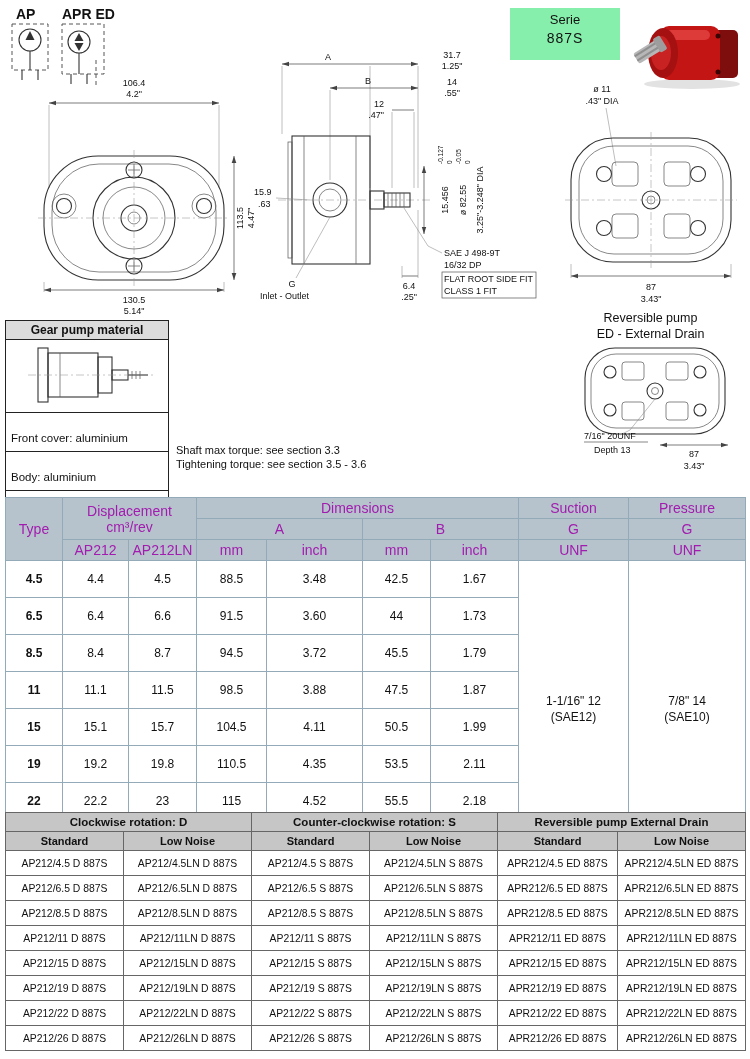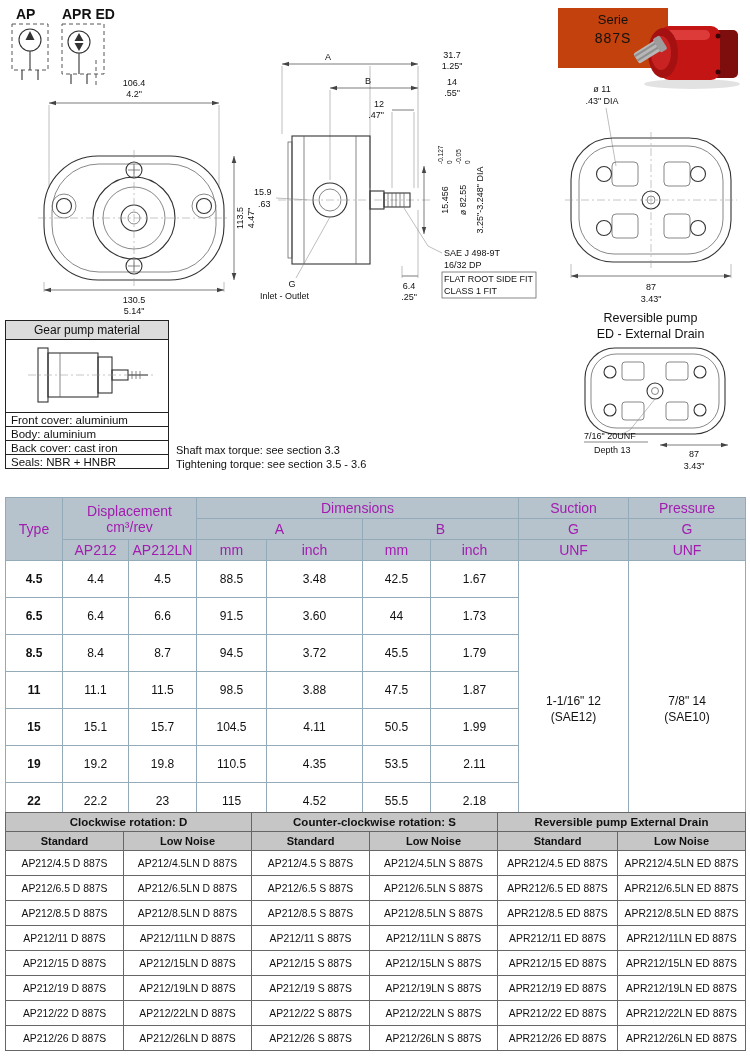--- a/index.html
+++ b/index.html
@@ -15,30 +15,30 @@
   .ext{stroke:#888;stroke-width:0.55;fill:none}
   .cl{stroke:#999;stroke-width:0.55;stroke-dasharray:8 3 2 3;fill:none}
   .dash{fill:none;stroke:#444;stroke-width:0.9;stroke-dasharray:4 3}
   .dt{text-anchor:middle}
   .ds{text-anchor:start}
   .tol{font-size:6.5px}
   .arr{fill:#444;stroke:none}
 
   .sym-label{position:absolute;font-size:14px;font-weight:bold}
 
-  .serie{position:absolute;left:558px;top:8px;width:110px;height:60px;background:#c2410c;text-align:center}
+  .serie{position:absolute;left:510px;top:8px;width:110px;height:52px;background:#86efac;text-align:center}
   .serie .s1{font-size:13px;padding-top:4px}
   .serie .s2{font-size:14px;line-height:22px;letter-spacing:1px}
 
   .rev-title{position:absolute;left:553px;top:310px;width:195px;text-align:center;font-size:12.5px;line-height:16px}
 
   .mat-box{position:absolute;left:5px;top:320px;width:164px;background:#fff;border:1px solid #222}
-  .mat-title{border-bottom:1px solid #222;background:#dcdcdc;text-align:center;font-size:12px;font-weight:normal;padding:2px 0}
+  .mat-title{border-bottom:1px solid #222;background:#dcdcdc;text-align:center;font-size:12px;font-weight:bold;padding:2px 0}
   .mat-draw{height:72px;display:flex;align-items:center;justify-content:center}
-  .mat-row{border-top:1px solid #222;font-size:11.5px;padding:1px 5px;height:14px;line-height:12px}
+  .mat-row{border-top:1px solid #222;font-size:11.5px;padding:19px 5px;height:14px;line-height:12px}
 
   .notes{position:absolute;left:176px;top:443px;font-size:11px;line-height:14px}
 
   table{border-collapse:collapse;table-layout:fixed}
   .dim-table{position:absolute;left:5px;top:497px;width:740px}
   .dim-table th{background:#b6c3cc;border:1px solid #93abb9;font-weight:normal;font-size:14px;padding:2px 0;color:#a21caf}
   .dim-table td{background:#fff;border:1px solid #93abb9;text-align:center;font-size:12px;height:37px}
   .dim-table td.type{font-weight:bold}
   .dim-table .port div{line-height:16px}
 

